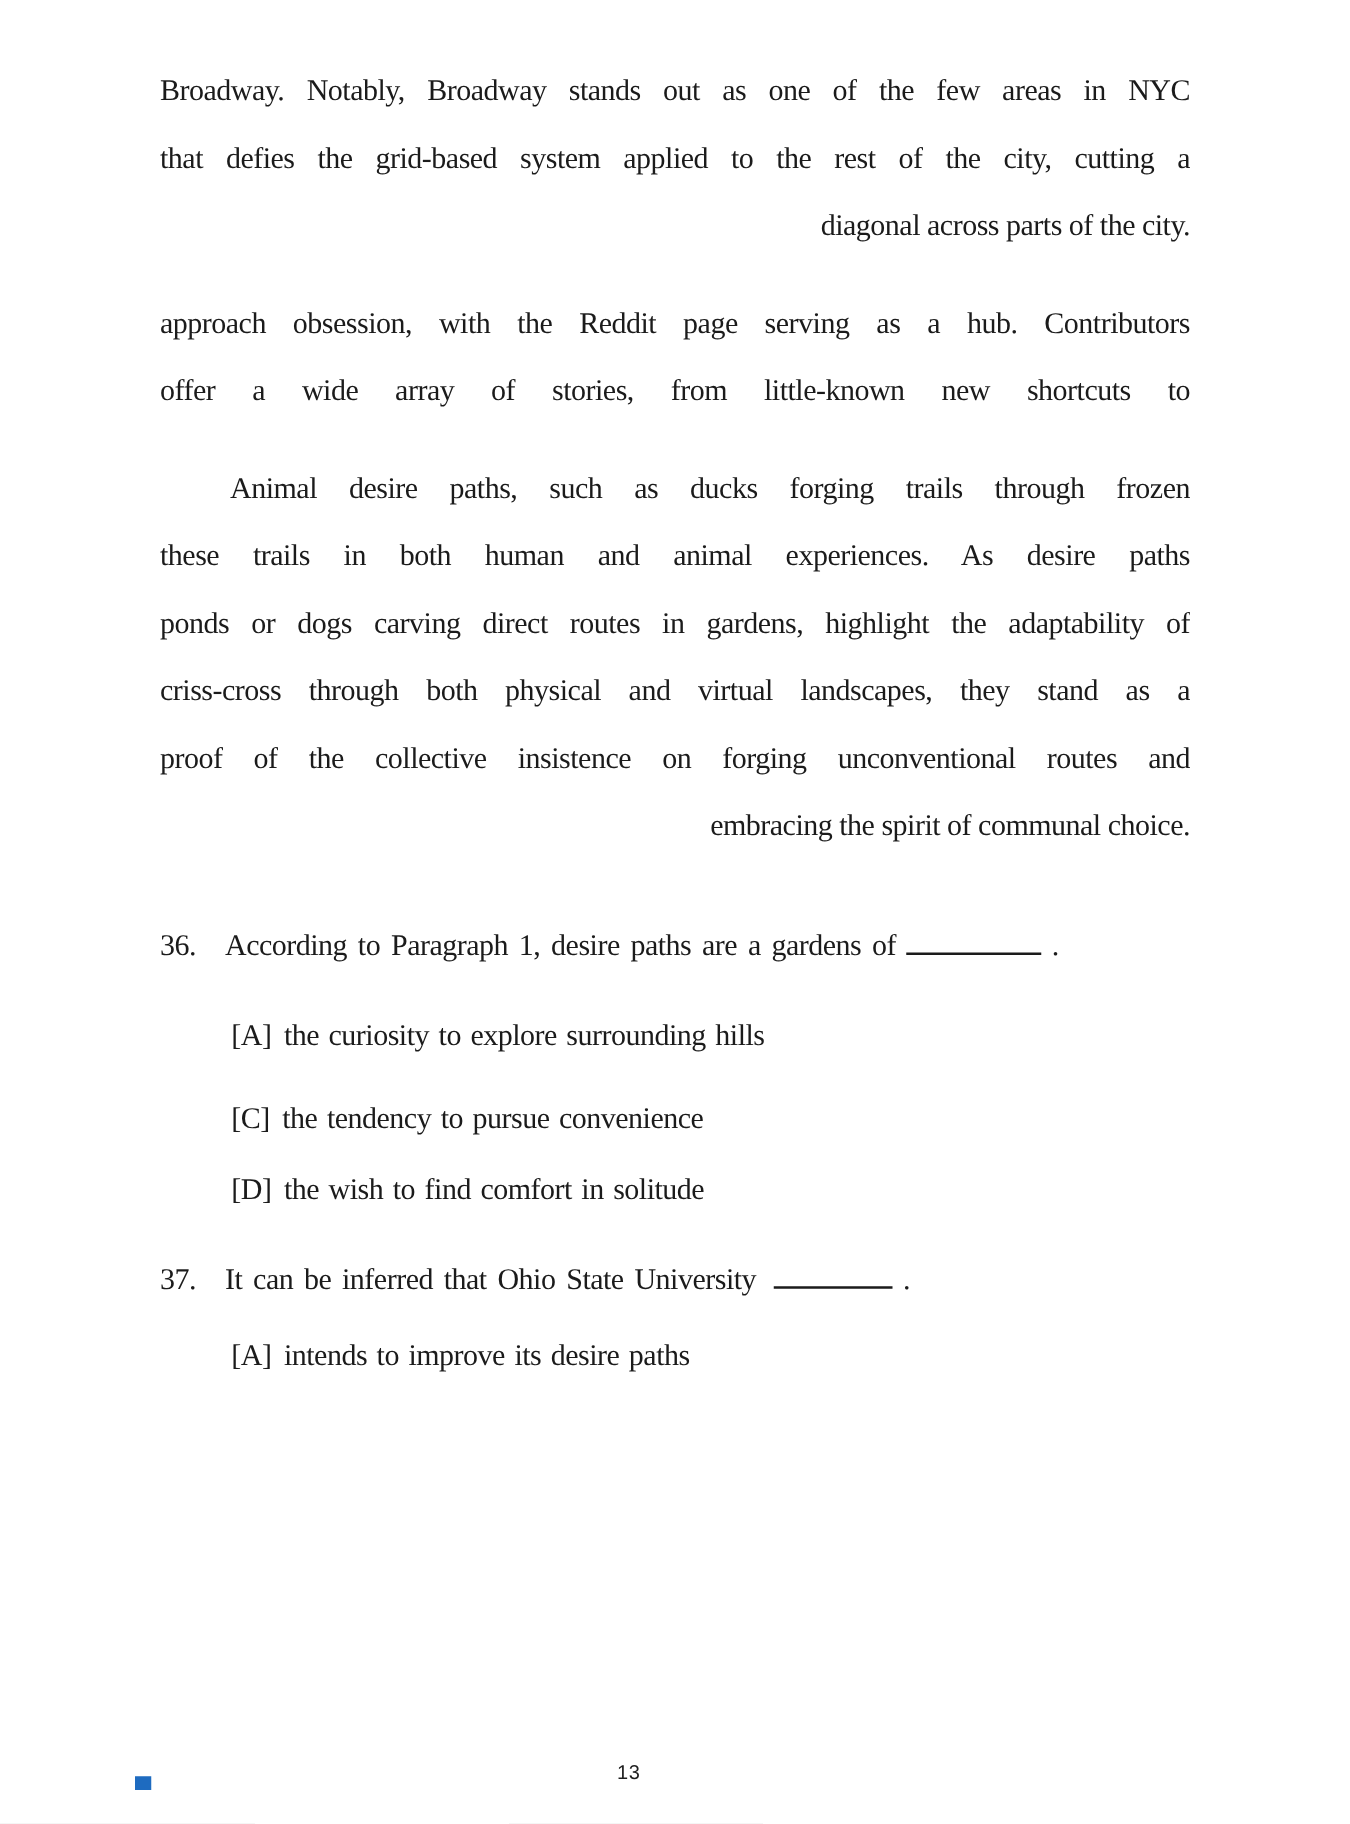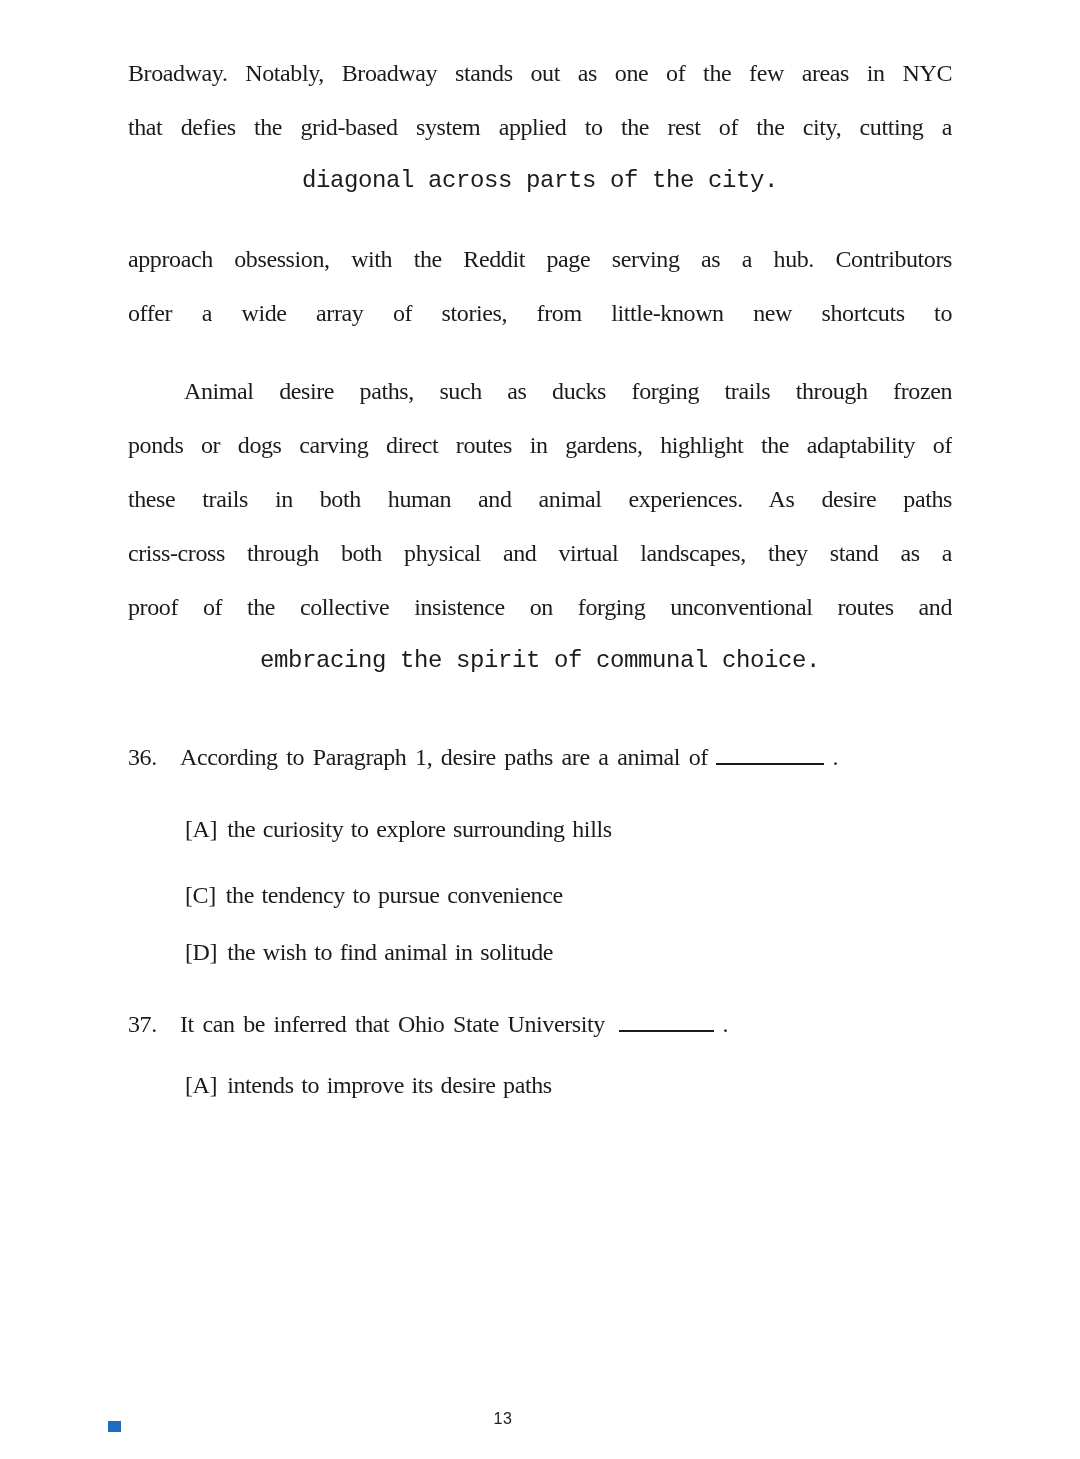--- a/index.html
+++ b/index.html
@@ -20,21 +20,21 @@
     letter-spacing:-0.4px;
   }
   .ln{
     display:block;
     height:54px;
     line-height:54px;
     overflow:hidden;
     white-space:normal;
   }
   .j{ text-align:justify; text-align-last:justify; }
-  .lastln{ text-align:center;font-family:Liberation Mono, monospace; }
+  .lastln{ text-align:right; }
   .ind{ text-indent:56px; }
   .para{ margin:0 0 24px 0; }
   .qline{
     height:54px;line-height:54px;overflow:hidden;
     word-spacing:3px;
   }
   .q36{ margin-top:42px; }
   .qnum{ display:inline-block; width:52px; }
   .blank{
     display:inline-block;
@@ -82,40 +82,40 @@
       <div class="ln lastln">diagonal across parts of the city.</div>
     </div>
 
     <div class="para">
       <div class="ln j">approach obsession, with the Reddit page serving as a hub. Contributors</div>
       <div class="ln j">offer a wide array of stories, from little-known new shortcuts to</div>
     </div>
 
     <div class="para">
       <div class="ln j ind">Animal desire paths, such as ducks forging trails through frozen</div>
+      <div class="ln j">these trails in both human and animal experiences. As desire paths</div>
       <div class="ln j">ponds or dogs carving direct routes in gardens, highlight the adaptability of</div>
-      <div class="ln j">these trails in both human and animal experiences. As desire paths</div>
       <div class="ln j">criss-cross through both physical and virtual landscapes, they stand as a</div>
       <div class="ln j">proof of the collective insistence on forging unconventional routes and</div>
       <div class="ln lastln">embracing the spirit of communal choice.</div>
     </div>
 
     <div class="qline q36">
-      <span class="qnum">36.</span><span class="qstem">According to Paragraph 1, desire paths are a animal of</span>
+      <span class="qnum">36.</span><span class="qstem">According to Paragraph 1, desire paths are a gardens of</span>
       <span class="blank"></span><span class="qdot">.</span>
     </div>
 
     <div class="option mt18">
       <span class="opt-label">[A]</span><span>the curiosity to explore surrounding hills</span>
     </div>
     <div class="option mt12">
       <span class="opt-label">[C]</span><span>the tendency to pursue convenience</span>
     </div>
     <div class="option mt3">
-      <span class="opt-label">[D]</span><span>the wish to find animal in solitude</span>
+      <span class="opt-label">[D]</span><span>the wish to find comfort in solitude</span>
     </div>
 
     <div class="qline q37 mt18">
       <span class="qnum">37.</span><span class="qstem">It can be inferred that Ohio State University</span>
       <span class="blank"></span><span class="qdot">.</span>
     </div>
 
     <div class="option mt7">
       <span class="opt-label">[A]</span><span>intends to improve its desire paths</span>
     </div>

